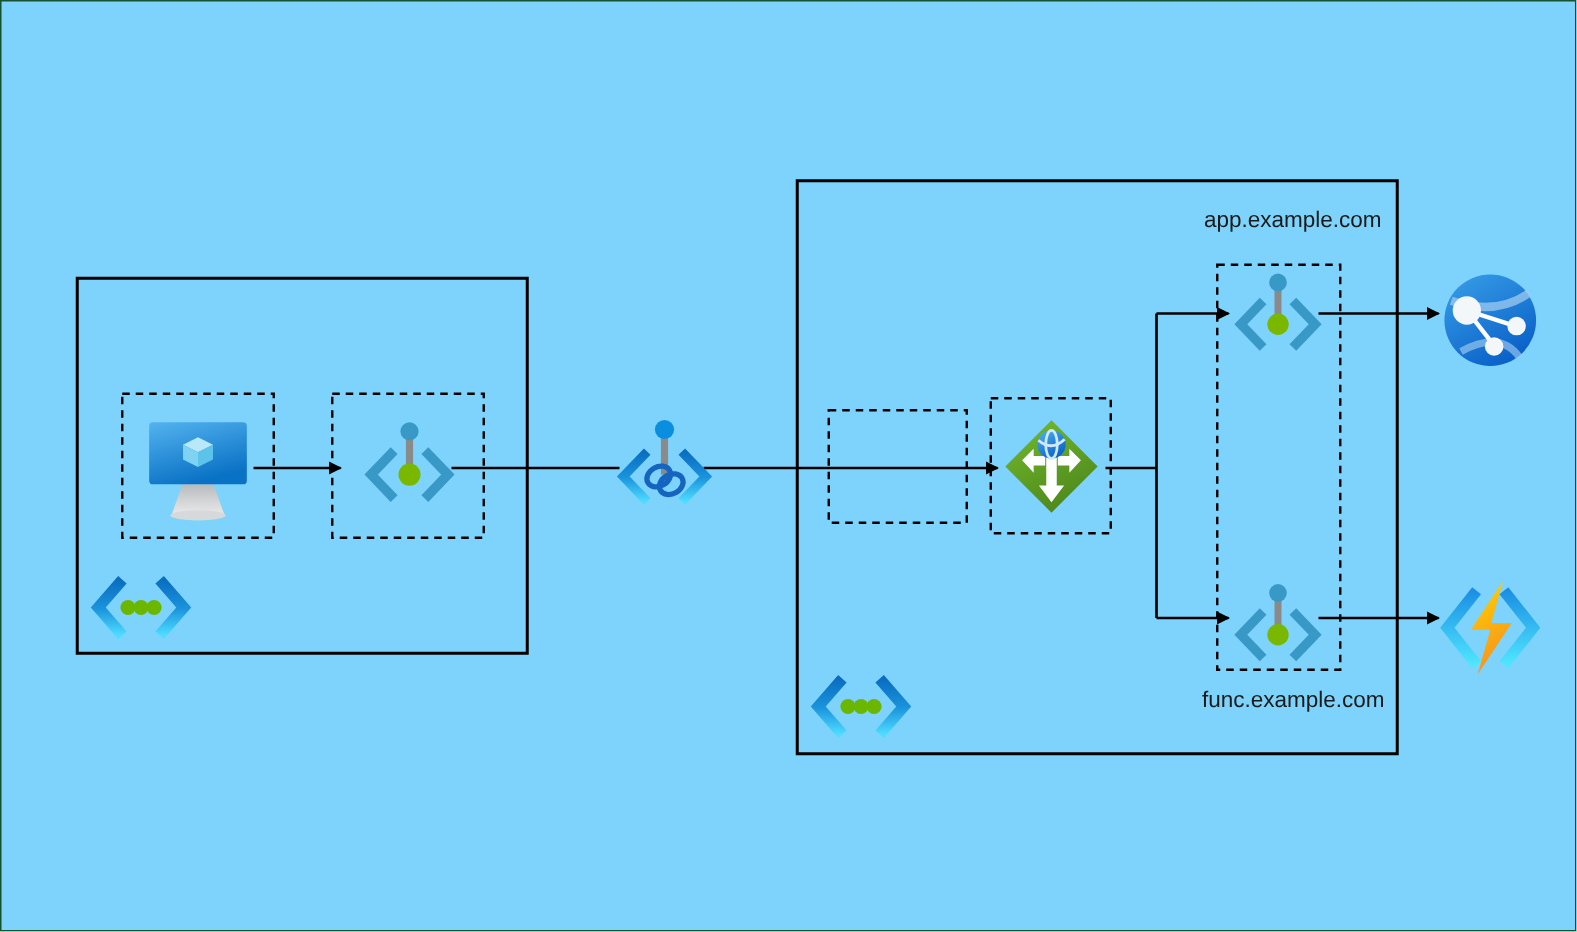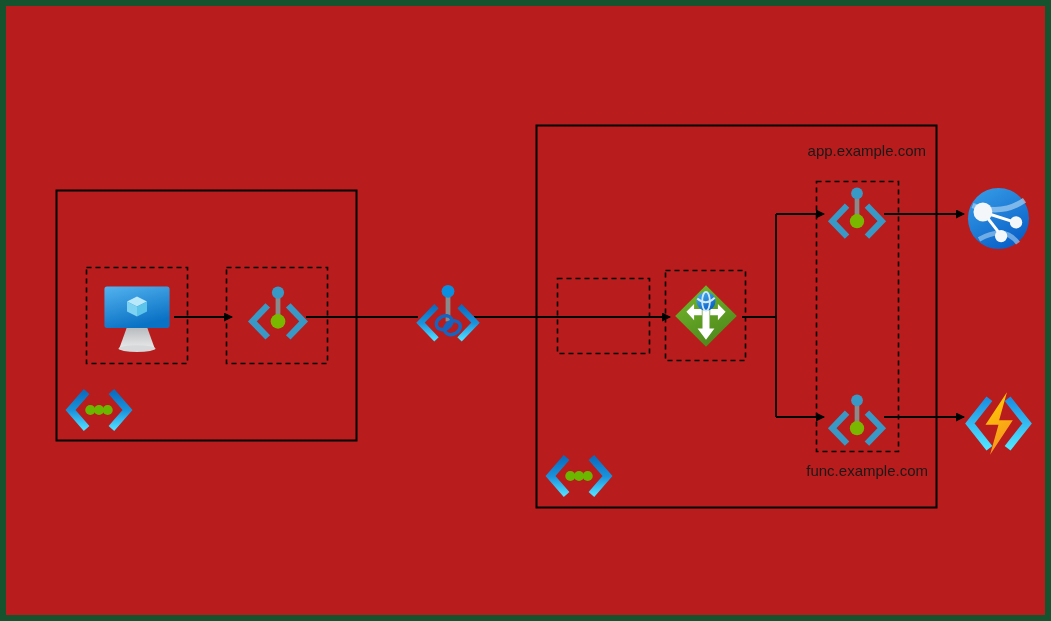--- a/index.html
+++ b/index.html
@@ -7,22 +7,22 @@
     padding: 0;
     background: #ffffff;
   }
   body {
     font-family: "Liberation Sans", sans-serif;
   }
   #canvas {
     position: relative;
     width: 1051px;
     height: 621px;
-    background: #b91c1c;
-    border: 6px solid #14532d;
+    background: #7dd3fc;
+    border: 1px solid #14532d;
     box-sizing: border-box;
     overflow: hidden;
   }
   #svg-layer {
     position: absolute;
     left: 0;
     top: 0;
     width: 1051px;
     height: 621px;
   }

